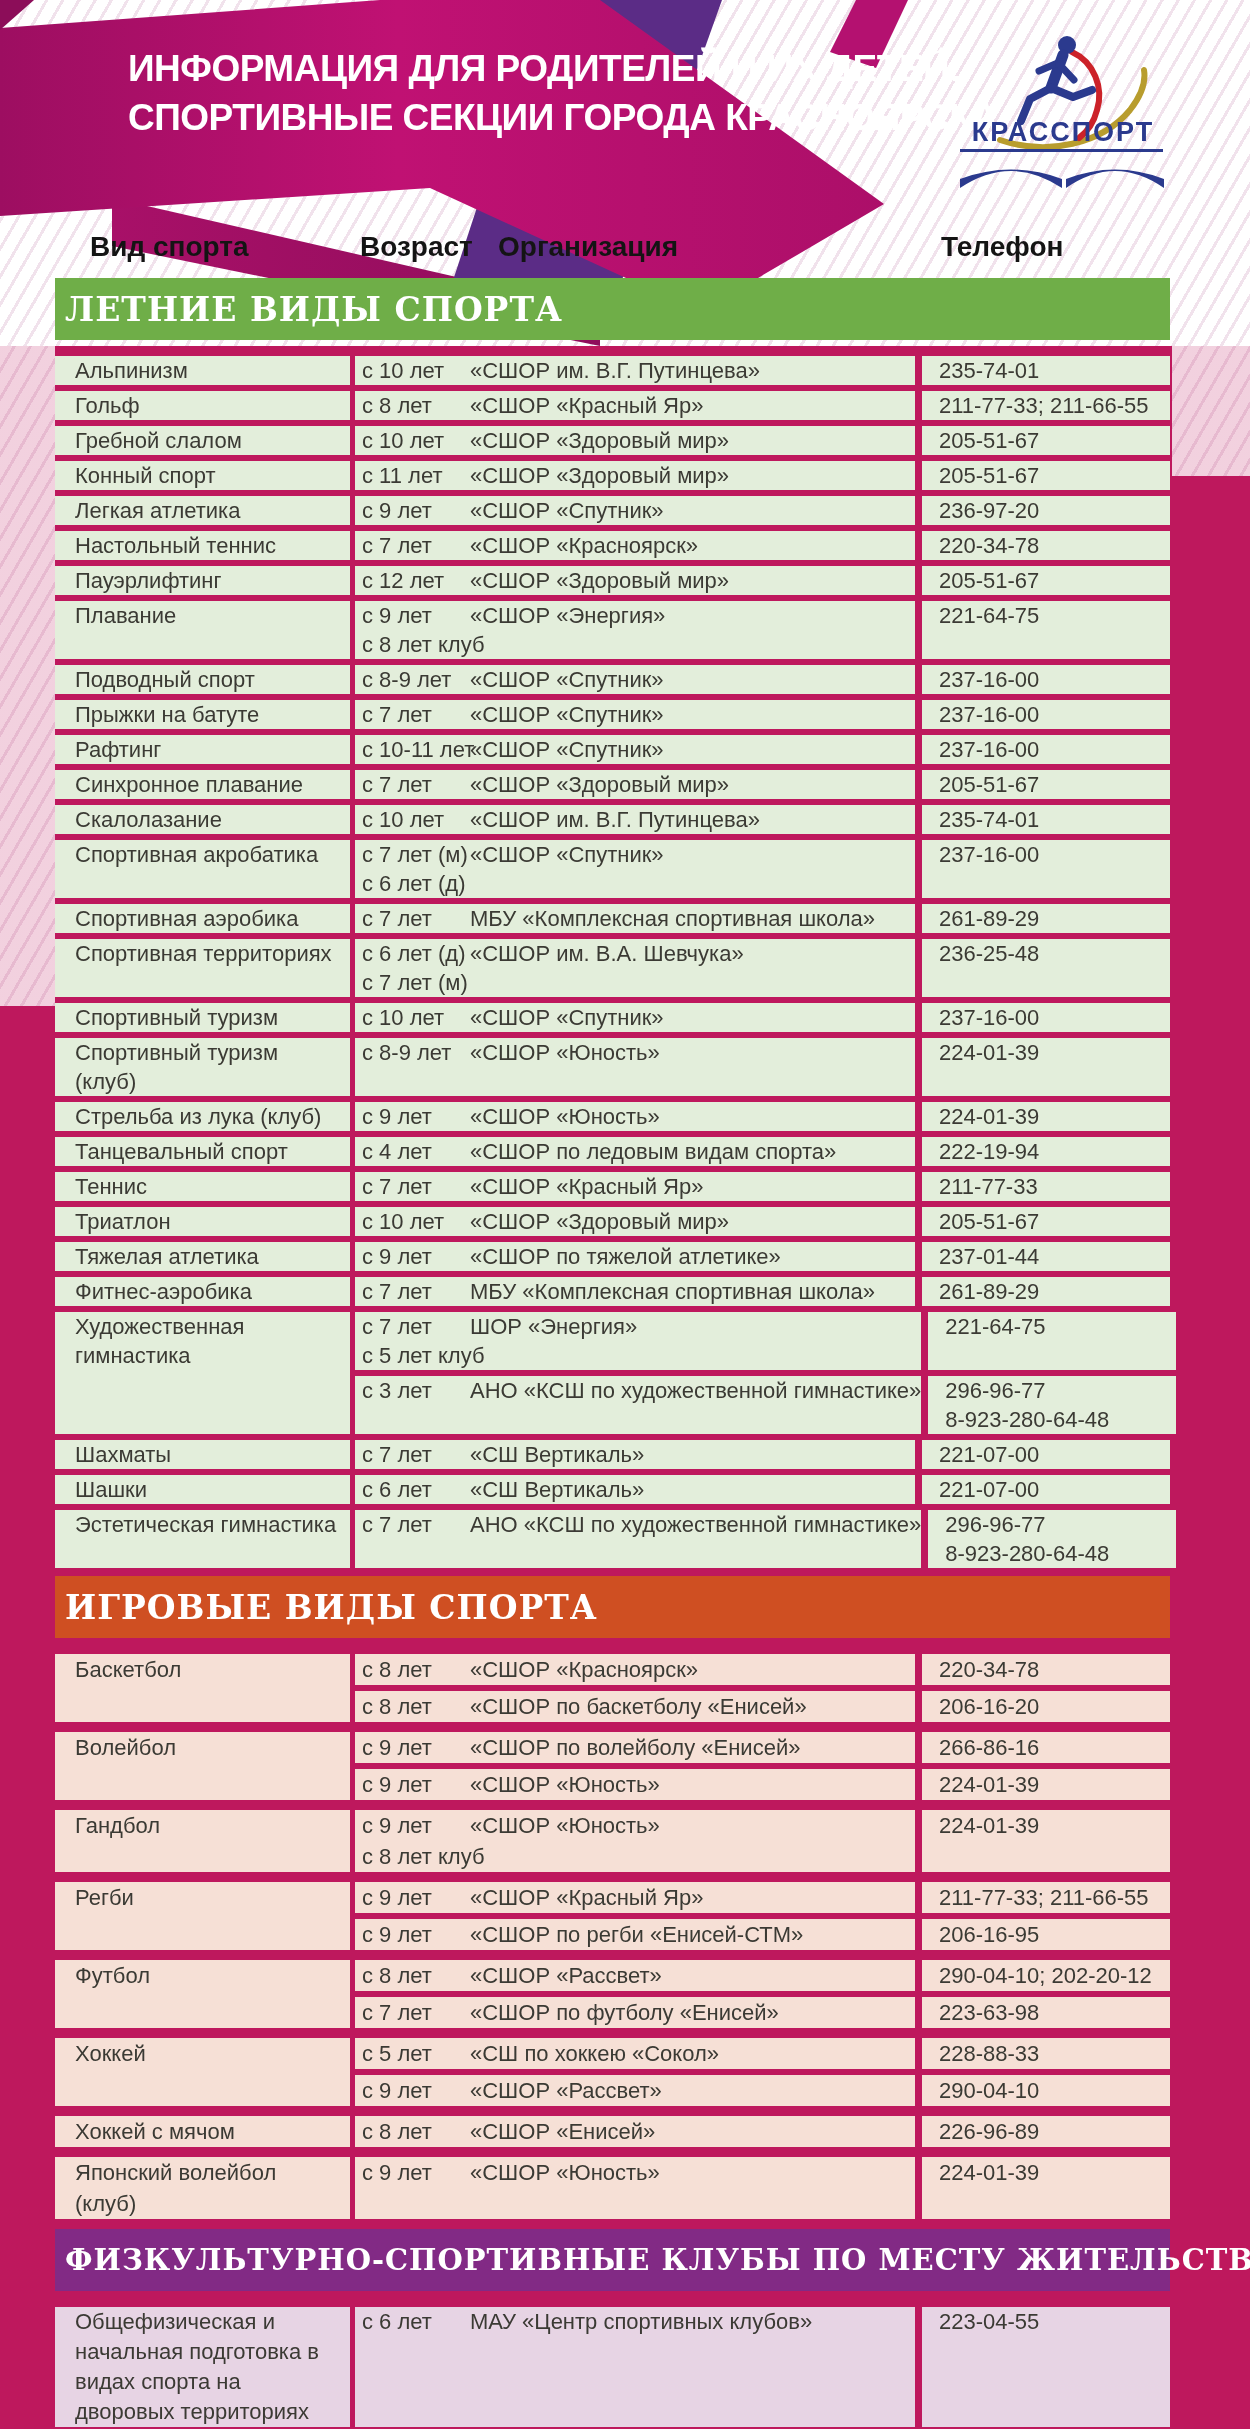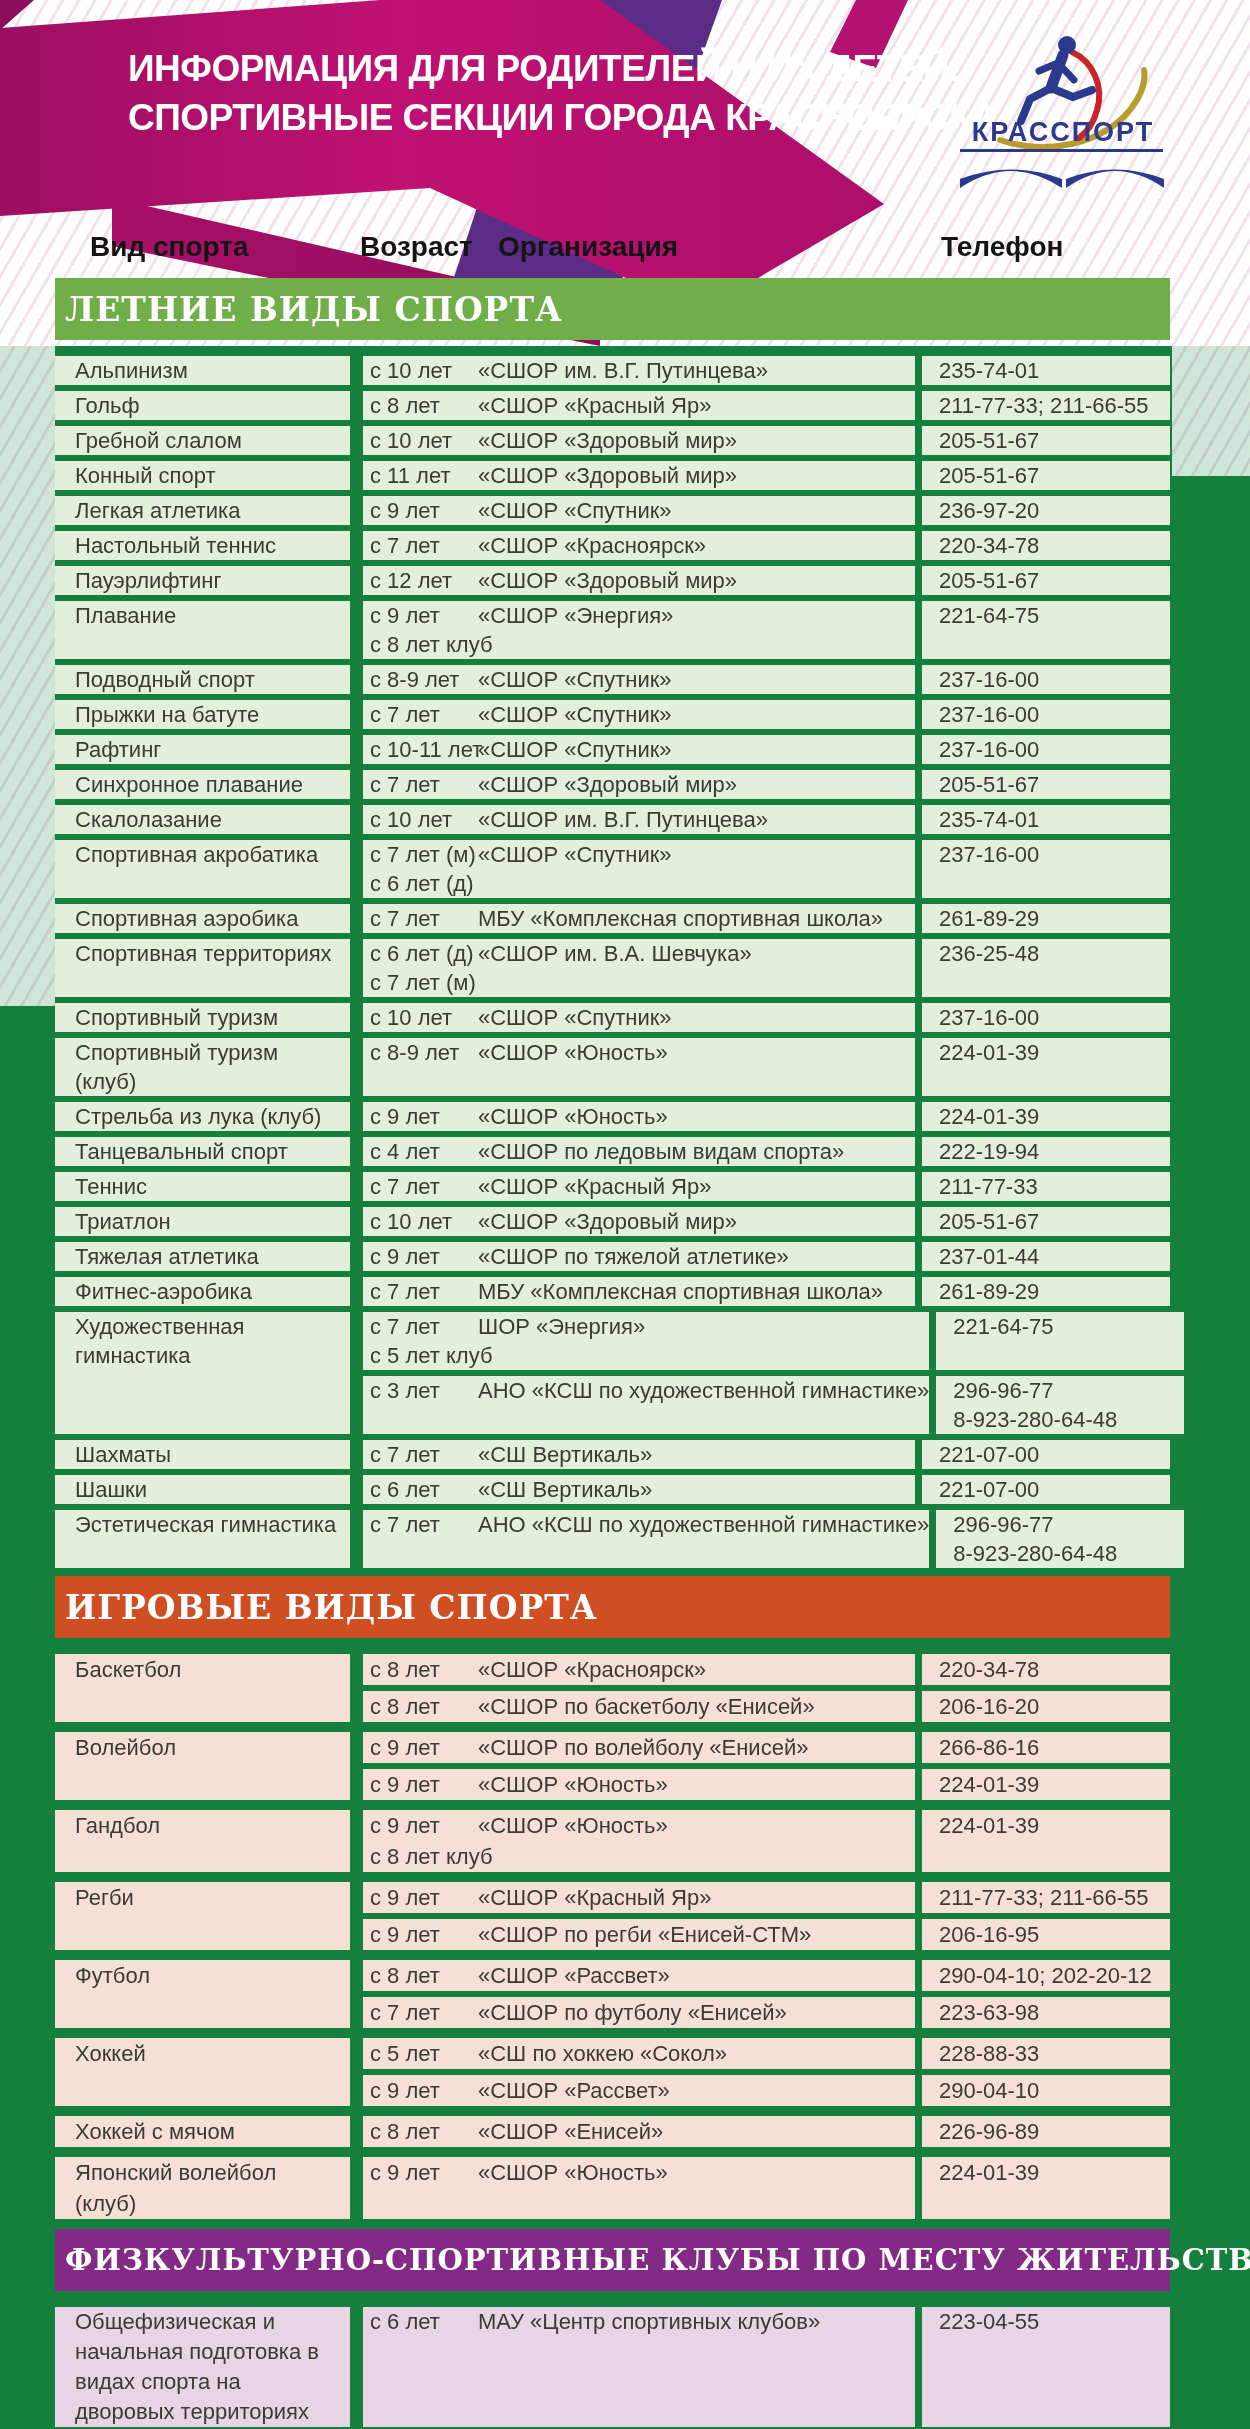--- a/index.html
+++ b/index.html
@@ -1,17 +1,17 @@
 <!DOCTYPE html>
 <html><head>
 <meta charset="utf-8">
 <style>
   html,body{margin:0;padding:0;}
   body{width:1250px;font-family:"Liberation Sans",sans-serif;}
-  .page{position:relative;width:1250px;height:2429px;background:#15803d;overflow:hidden;}
+  .page{position:relative;width:1250px;height:2429px;background:#be185d;overflow:hidden;}
 
   
   .stripes{position:absolute;background:repeating-linear-gradient(120deg,#ffffff 0 11px,#f1e2ec 11px 14px);}
   .stripes.hdr{left:0;top:0;width:1250px;height:346px;}
   .stripes.leftcol{left:0;top:346px;width:55px;height:660px;opacity:.8;}
   .stripes.rightcol{left:1172px;top:346px;width:78px;height:130px;opacity:.8;}
 
   .ribbon{position:absolute;left:0;top:0;}
 
   .main-title{position:absolute;left:128px;top:44px;color:#ffffff;font-weight:bold;
@@ -32,21 +32,21 @@
   .band{height:62px;background:var(--band);color:#fff;display:flex;align-items:center;
     padding-left:10px;font-family:"DejaVu Serif","Liberation Serif",serif;font-weight:bold;
     font-size:33px;letter-spacing:1px;white-space:nowrap;}
   .section.purple .band{font-size:29px;}
   .rows{margin-top:16px;}
   .group{display:flex;margin-bottom:6px;}
   .section.orange .group{margin-bottom:10px;}
   .cell{background:var(--row);}
   .line{line-height:var(--lh);font-size:22px;color:#3b3a34;}
   .sport{width:265px;flex:none;padding:0 10px 0 20px;}
-  .subs{flex:1;margin-left:13px;display:flex;flex-direction:column;gap:6px;}
+  .subs{flex:1;margin-left:5px;display:flex;flex-direction:column;gap:6px;}
   .sub{display:flex;gap:7px;flex:1;}
   .ao{flex:1;display:flex;align-items:flex-start;}
   .age{width:108px;flex:none;padding-left:7px;}
   .age .line{white-space:nowrap;}
   .org{flex:1;white-space:nowrap;}
   .ph{width:231px;flex:none;padding-left:17px;}
   .ph .line{white-space:nowrap;}
 </style>
 </head>
 <body>

